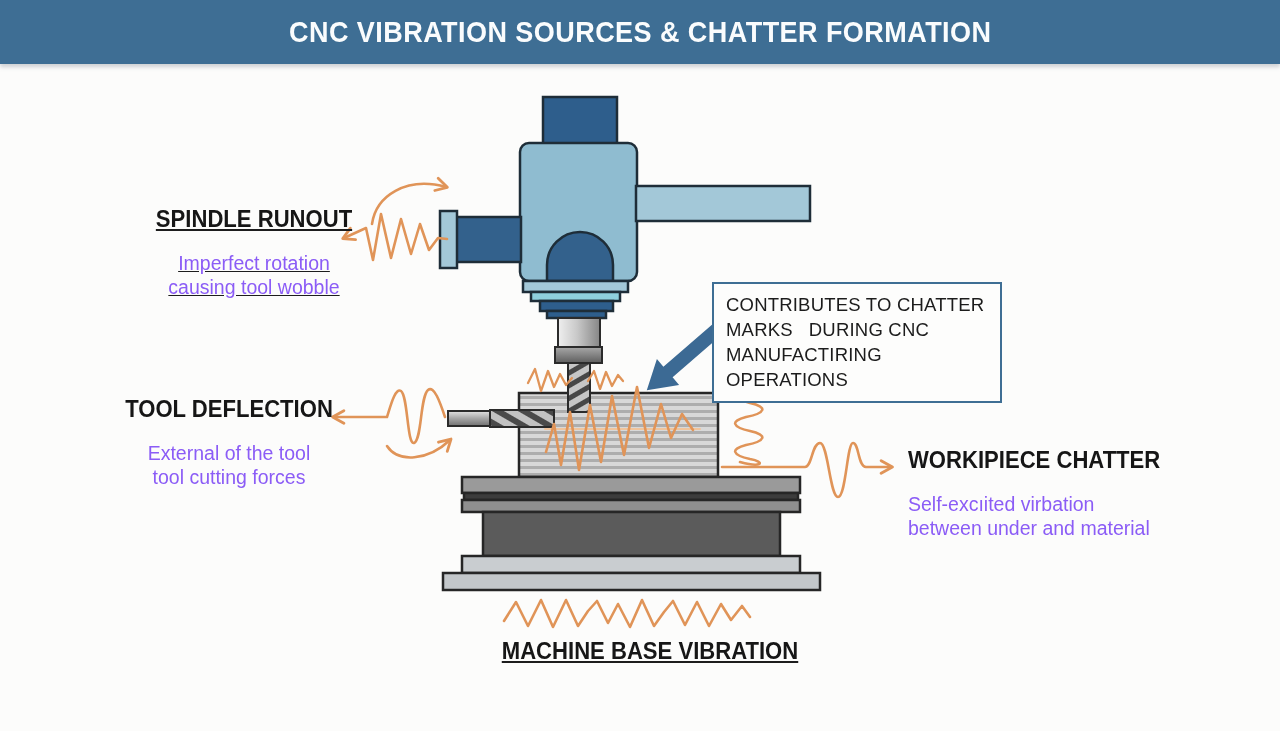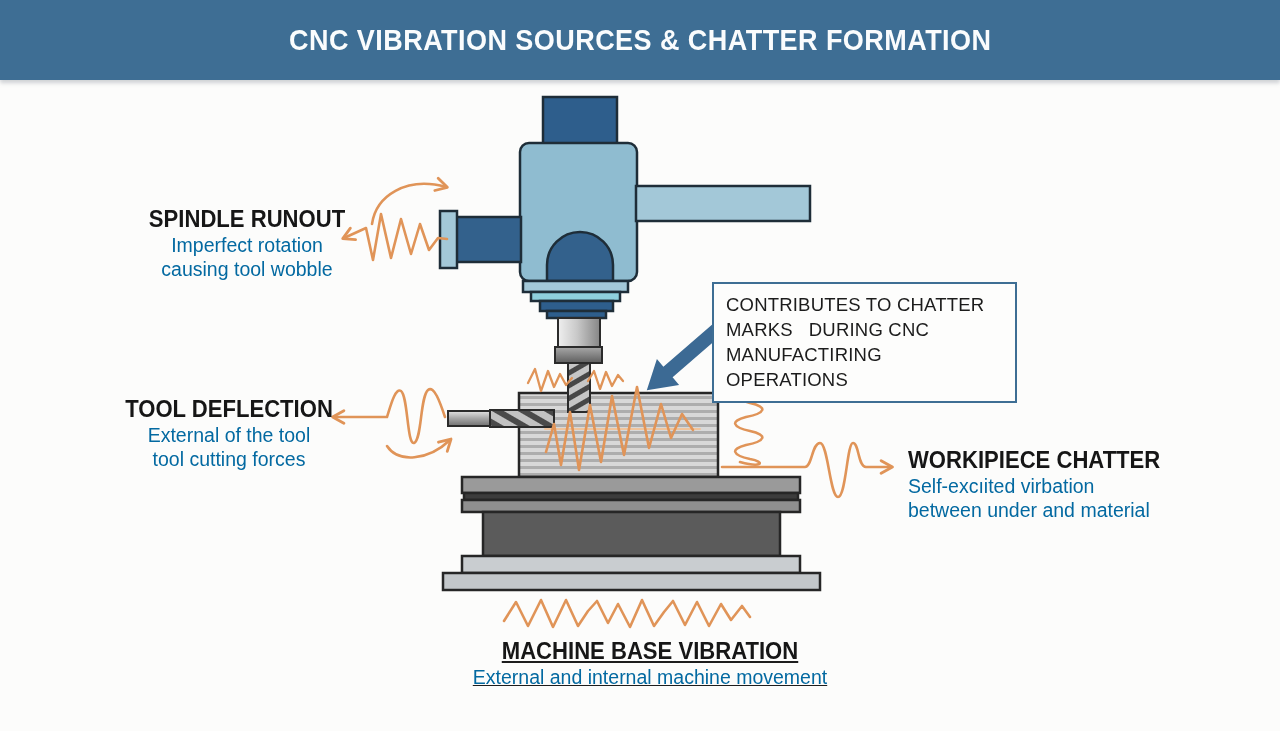--- a/index.html
+++ b/index.html
@@ -8,55 +8,55 @@
     background:#ffffff;
   }
   .stage{
     position:relative;
     width:1280px;height:731px;
     background:#fcfcfb;
     overflow:hidden;
   }
   
   .header{
-    position:absolute;left:0;top:0;width:1280px;height:80px;
+    position:absolute;left:0;top:0;width:1280px;height:64px;
     background:#3e6e94;
     display:flex;align-items:center;justify-content:center;
     box-shadow:0 3px 4px rgba(120,130,140,.35);
   }
   .header .title{
     color:#fafcfd;
     font-size:30px;font-weight:bold;
     letter-spacing:.5px;
     transform:scaleX(.9);
     transform-origin:center;
     white-space:nowrap;
   }
   
   .canvas{position:absolute;left:0;top:0;width:1280px;height:731px;}
   
   .label-block{position:absolute;color:#1d1d1d;}
   .label-block .heading{
     font-weight:bold;font-size:23px;line-height:26px;color:#161616;
     transform:scaleX(.96);transform-origin:center;
   }
-  .label-block .sub{font-size:19.5px;line-height:24px;color:#0369a1;margin-top:1px;}
+  .label-block .sub{font-size:19.5px;line-height:24px;color:#8b5cf6;margin-top:19px;}
   .lb-center{text-align:center;}
   .lb-left{text-align:left;}
   .lb-left .heading{transform-origin:left;}
-  .spindle-block{left:132px;top:206px;width:230px;}
+  .spindle-block{left:139px;top:206px;width:230px;text-decoration:underline;}
   .tool-block{left:114px;top:396px;width:230px;}
   .chatter-block{left:908px;top:447px;width:270px;}
   .base-block{left:410px;top:638px;width:480px;text-decoration:underline;}
   
   .callout{
     position:absolute;left:712px;top:282px;width:262px;
     background:#fdfdfc;
     border:2px solid #3e6e94;
-    padding:8px 27px 9px 12px;
+    padding:8px 12px 9px 12px;
     font-size:18.5px;line-height:25px;color:#1c1c1c;
     letter-spacing:.2px;
   }
   .callout .cl{white-space:pre-wrap;}
 </style>
 </head>
 <body>
 
 <div class="stage">
 
@@ -177,23 +177,20 @@
   <div class="label-block lb-left chatter-block">
     <div class="heading">WORKIPIECE CHATTER</div>
     <div class="sub">
       <div>Self-excıited virbation</div>
       <div>between under and material</div>
     </div>
   </div>
 
   <div class="label-block lb-center base-block">
     <div class="heading">MACHINE BASE VIBRATION</div>
-    <div class="sub">
-      <div>External and internal machine movement</div>
-    </div>
   </div>
 
   <div class="callout">
     <div class="cl">CONTRIBUTES TO CHATTER</div>
     <div class="cl">MARKS   DURING CNC</div>
     <div class="cl">MANUFACTIRING OPERATIONS</div>
   </div>
 
 </div>
 

